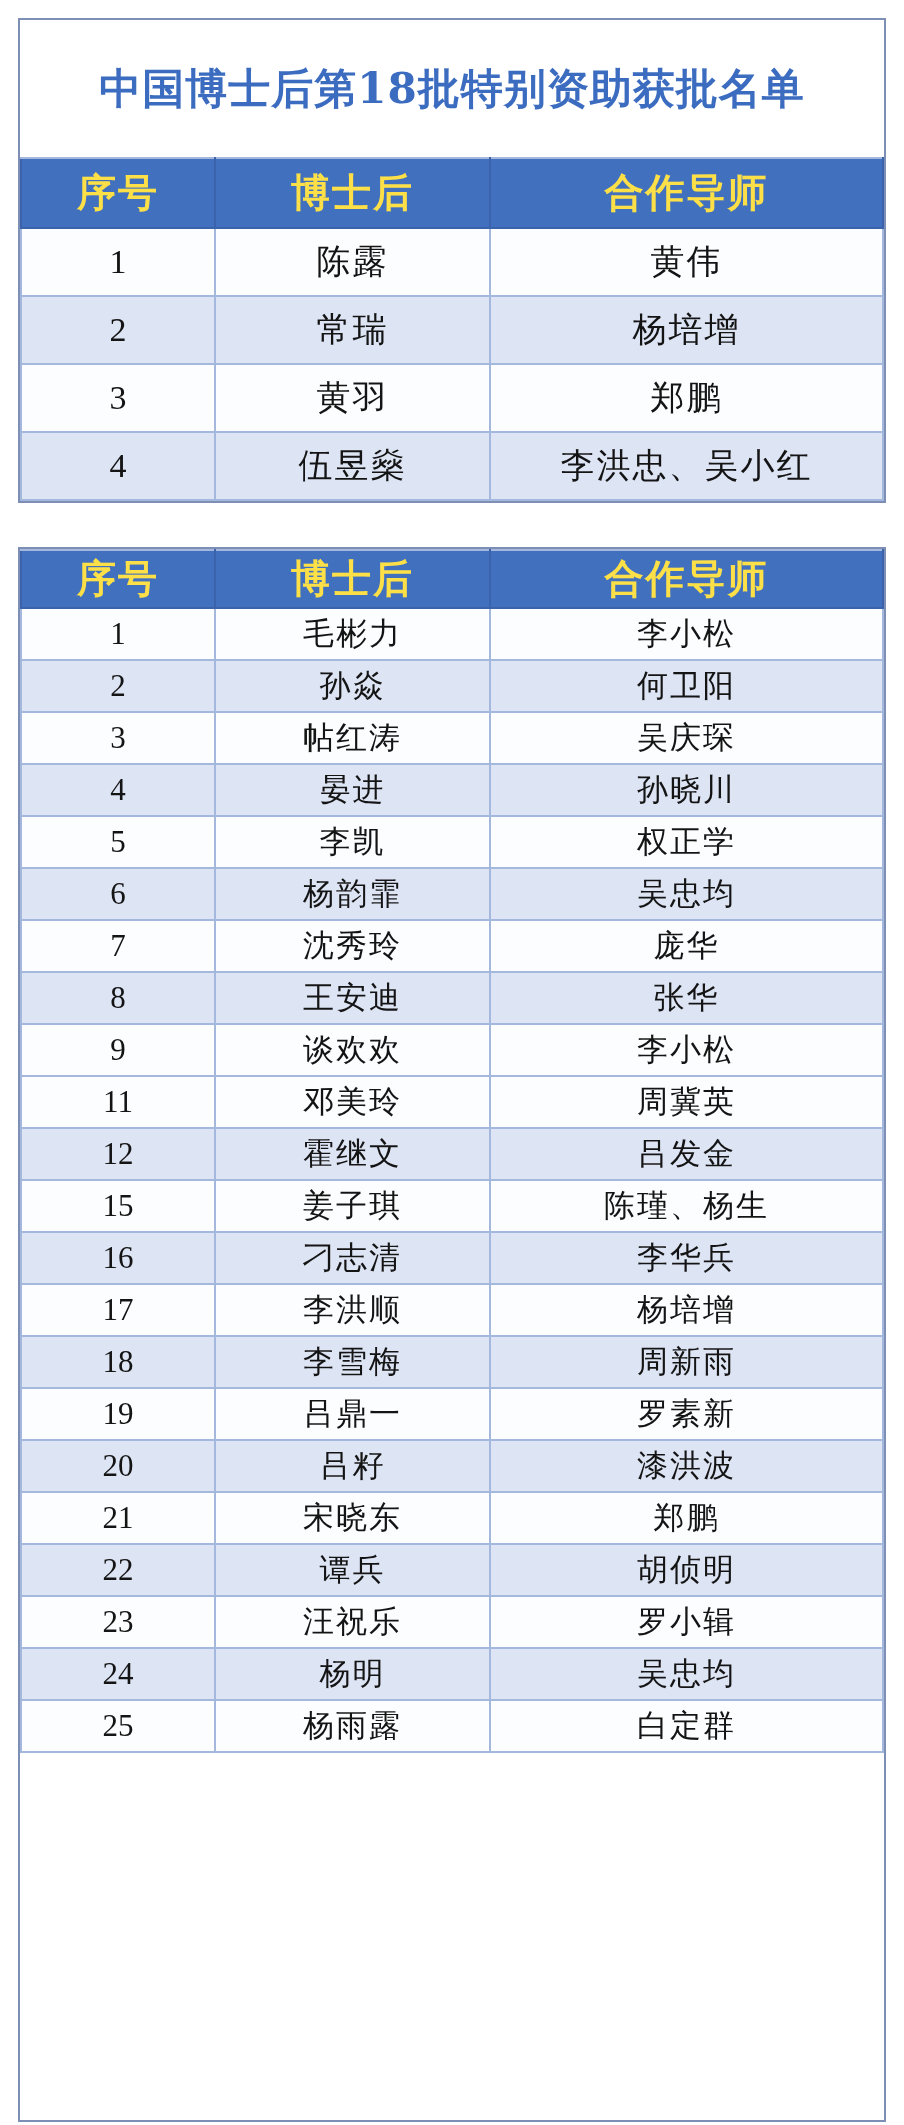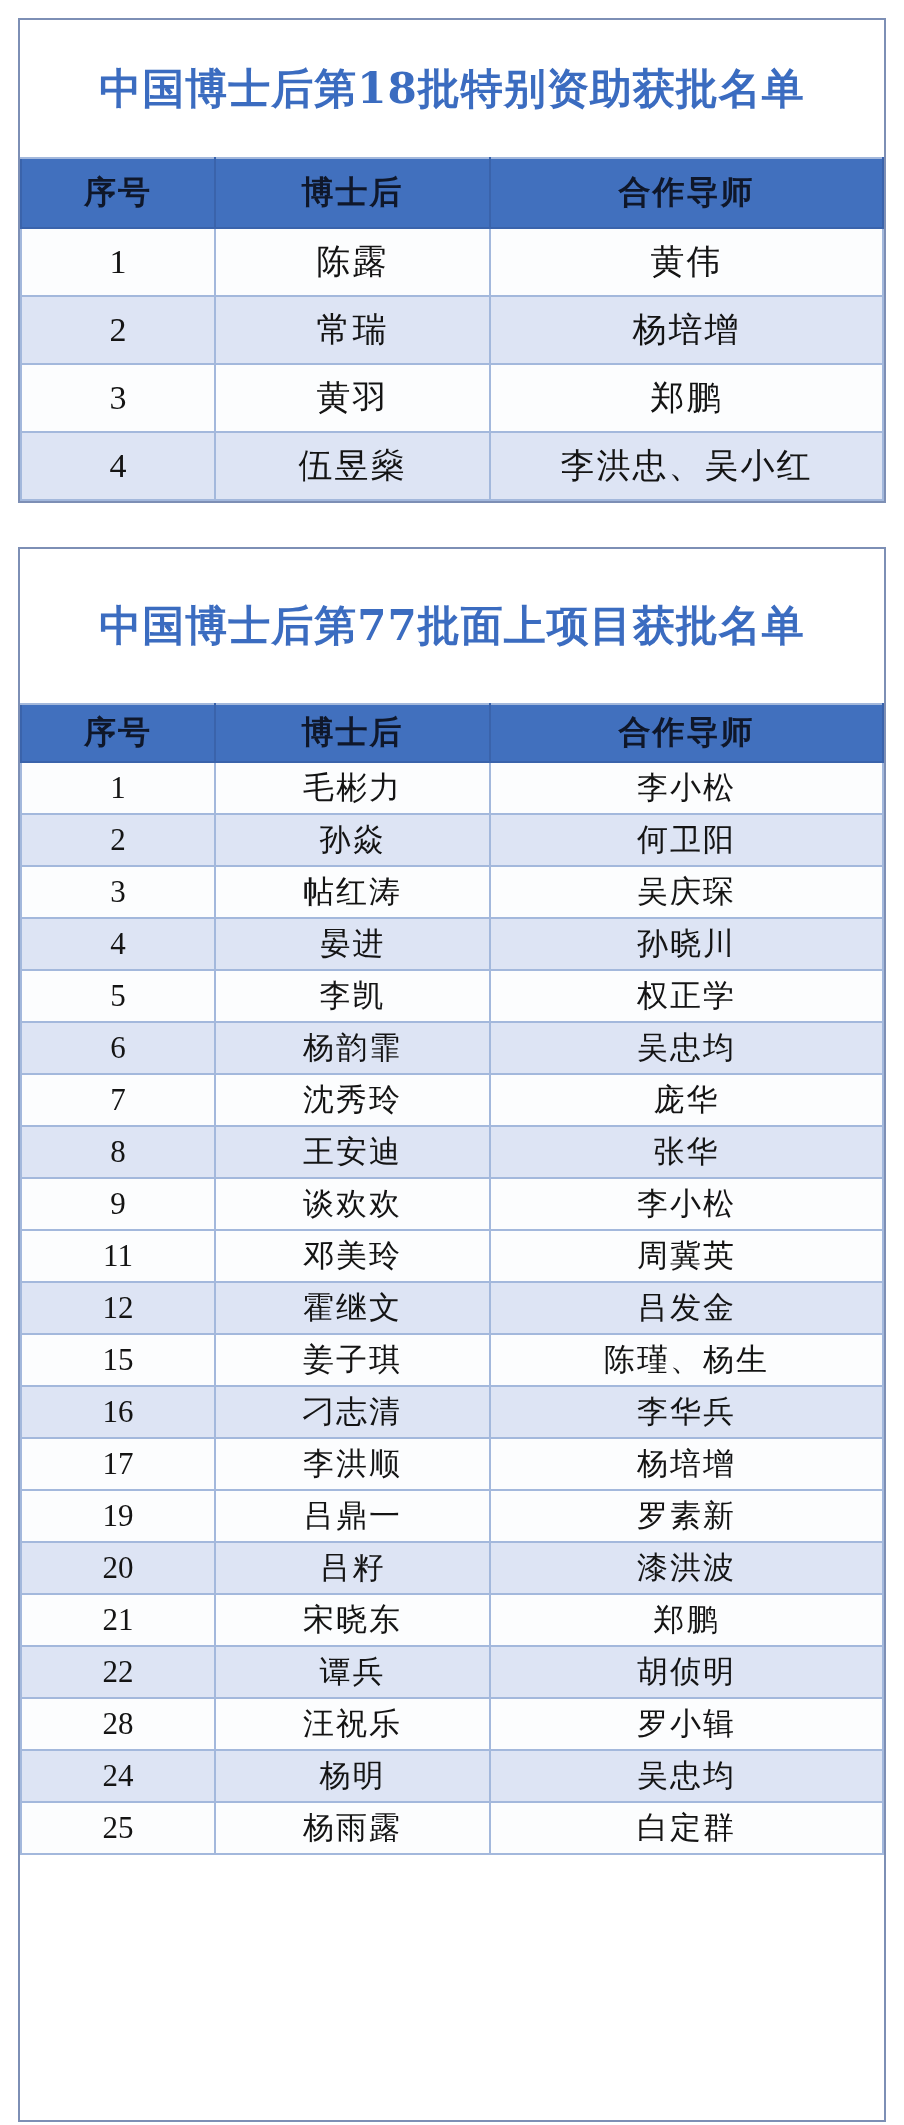--- a/index.html
+++ b/index.html
@@ -45,22 +45,22 @@
   table{
     width:100%;
     border-collapse:collapse;
     table-layout:fixed;
   }
   col.c1{width:22.5%;}
   col.c2{width:31.9%;}
   col.c3{width:45.6%;}
   th{
     background:var(--header_bg);
-    color:#0f172a;
-    font-size:32px;
+    color:#fde047;
+    font-size:39px;
     font-weight:bold;
     border:2px solid var(--header_divider);
     border-top:2px solid var(--cell_border);
     letter-spacing:2px;
   }
   .card.first th{height:70px;}
   .card.second th{height:58px;}
   td{
     text-align:center;
     vertical-align:middle;
@@ -117,23 +117,20 @@
         <tr class="even">
           <td class="idx">4</td>
           <td>伍昱燊</td>
           <td>李洪忠、吴小红</td>
         </tr>
       </tbody>
   </table>
 </section>
 
 <section class="card second">
-  <div class="title-area">
-    <h1 class="doc-title">中国博士后第77批面上项目获批名单</h1>
-  </div>
   <table>
     <colgroup>
         <col class="c1">
         <col class="c2">
         <col class="c3">
       </colgroup>
     <thead>
       <tr>
         <th>序号</th>
         <th>博士后</th>
@@ -204,20 +201,25 @@
         <tr class="even">
           <td class="idx">16</td>
           <td>刁志清</td>
           <td>李华兵</td>
         </tr>
         <tr class="odd">
           <td class="idx">17</td>
           <td>李洪顺</td>
           <td>杨培增</td>
         </tr>
+        <tr class="even">
+          <td class="idx">18</td>
+          <td>李雪梅</td>
+          <td>周新雨</td>
+        </tr>
         <tr class="odd">
           <td class="idx">19</td>
           <td>吕鼎一</td>
           <td>罗素新</td>
         </tr>
         <tr class="even">
           <td class="idx">20</td>
           <td>吕籽</td>
           <td>漆洪波</td>
         </tr>
@@ -225,21 +227,21 @@
           <td class="idx">21</td>
           <td>宋晓东</td>
           <td>郑鹏</td>
         </tr>
         <tr class="even">
           <td class="idx">22</td>
           <td>谭兵</td>
           <td>胡侦明</td>
         </tr>
         <tr class="odd">
-          <td class="idx">28</td>
+          <td class="idx">23</td>
           <td>汪祝乐</td>
           <td>罗小辑</td>
         </tr>
         <tr class="even">
           <td class="idx">24</td>
           <td>杨明</td>
           <td>吴忠均</td>
         </tr>
         <tr class="odd">
           <td class="idx">25</td>

